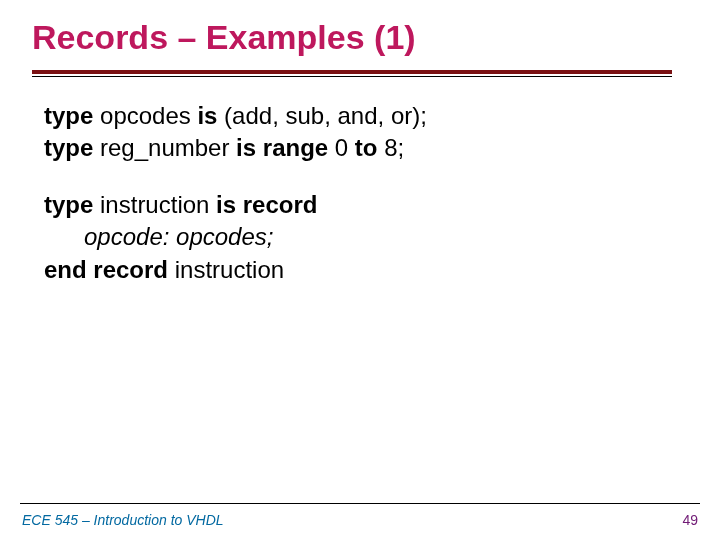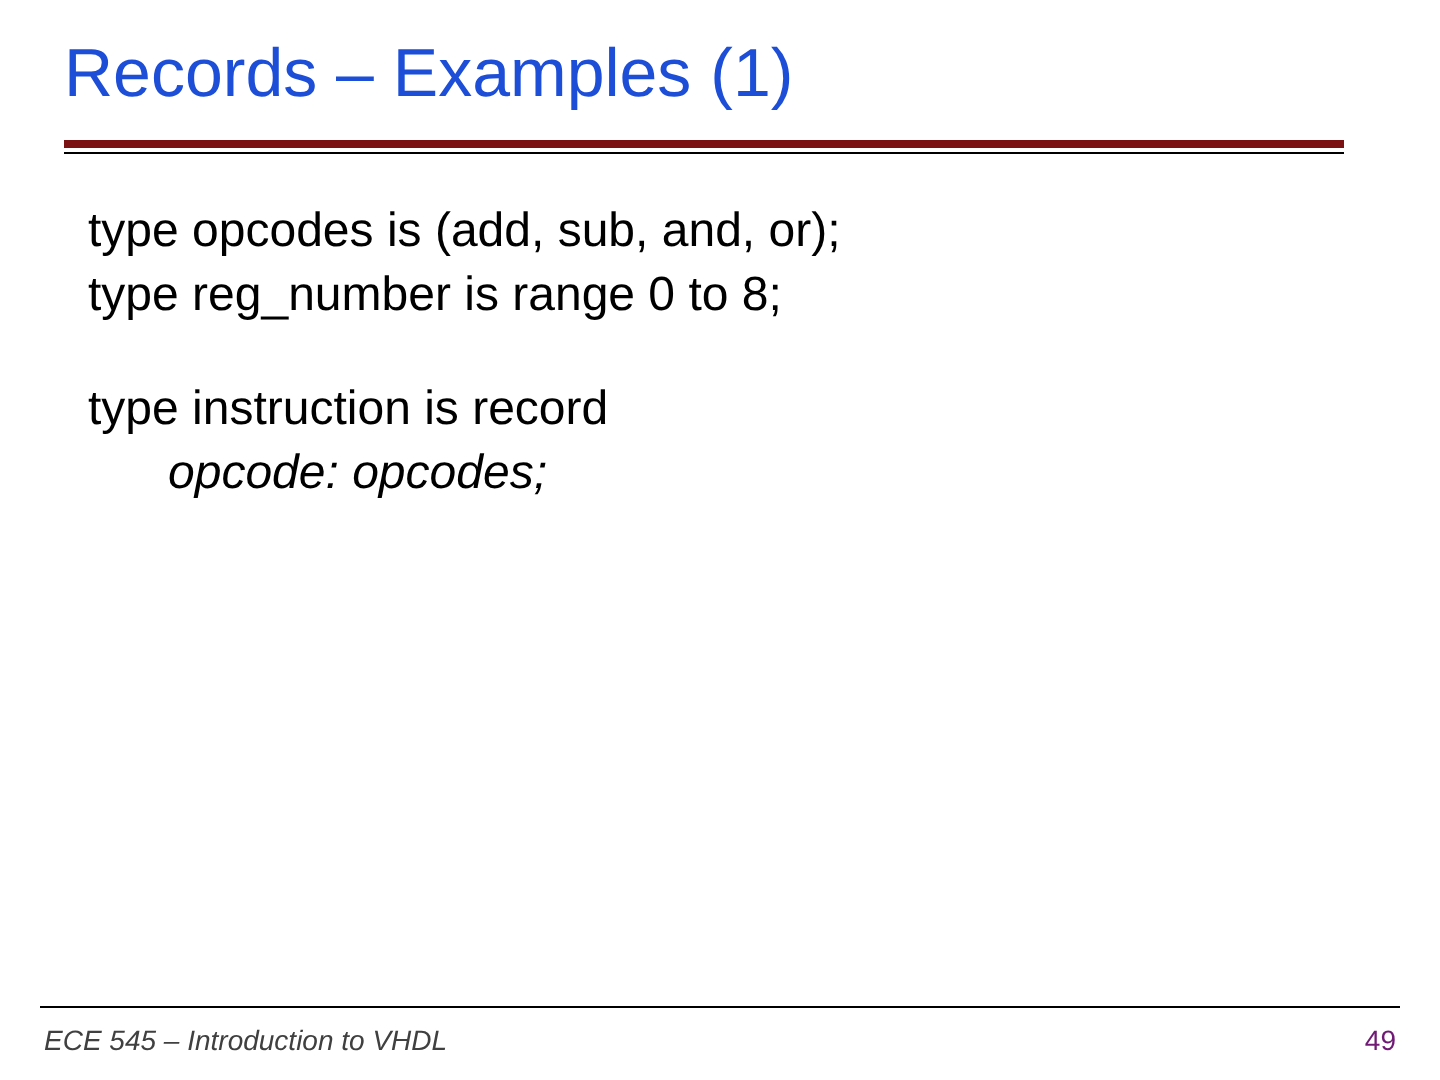--- a/index.html
+++ b/index.html
@@ -16,22 +16,22 @@
     position: relative;
     width: 720px;
     height: 540px;
     box-sizing: border-box;
   }
   .title {
     position: absolute;
     left: 32px;
     top: 18px;
     font-size: 34px;
-    font-weight: normal;
-    color: #1d4ed8;
+    font-weight: bold;
+    color: #be185d;
   }
   .title-underline {
     position: absolute;
     left: 32px;
     top: 70px;
     width: 640px;
     height: 6px;
   }
   .title-underline .thick {
     position: absolute;
@@ -61,38 +61,38 @@
     margin: 0;
   }
   .indent {
     padding-left: 40px;
     font-style: italic;
   }
   .gap {
     height: 24px;
   }
   .bold {
-    font-weight: normal;
+    font-weight: bold;
     margin-top: 44px;
   }
   .footer-line {
     position: absolute;
     left: 20px;
     right: 20px;
     bottom: 36px;
     height: 1px;
     background: #000;
   }
   .footer-left {
     position: absolute;
     left: 22px;
     bottom: 12px;
     font-size: 14px;
     font-style: italic;
-    color: #404040;
+    color: #0369a1;
   }
   .footer-right {
     position: absolute;
     right: 22px;
     bottom: 12px;
     font-size: 14px;
     color: #701a75;
   }
 </style>
 </head>
@@ -106,19 +106,20 @@
     <div class="thick"></div>
     <div class="thin"></div>
   </div>
 
   <div class="body">
     <p><span class="bold">type</span><span> opcodes </span><span class="bold">is</span><span> (add, sub, and, or);</span></p>
     <p><span class="bold">type</span><span> reg_number </span><span class="bold">is range</span><span> 0 </span><span class="bold">to</span><span> 8;</span></p>
     <div class="gap"></div>
     <p><span class="bold">type</span><span> instruction </span><span class="bold">is record</span></p>
     <p class="indent">opcode: opcodes;</p>
+    <p><span class="bold">end record</span><span> instruction</span></p>
   </div>
 
   <div class="footer-line"></div>
   <div class="footer-left">ECE 545 – Introduction to VHDL</div>
   <div class="footer-right">49</div>
 
 </div>
 
 </body></html>

